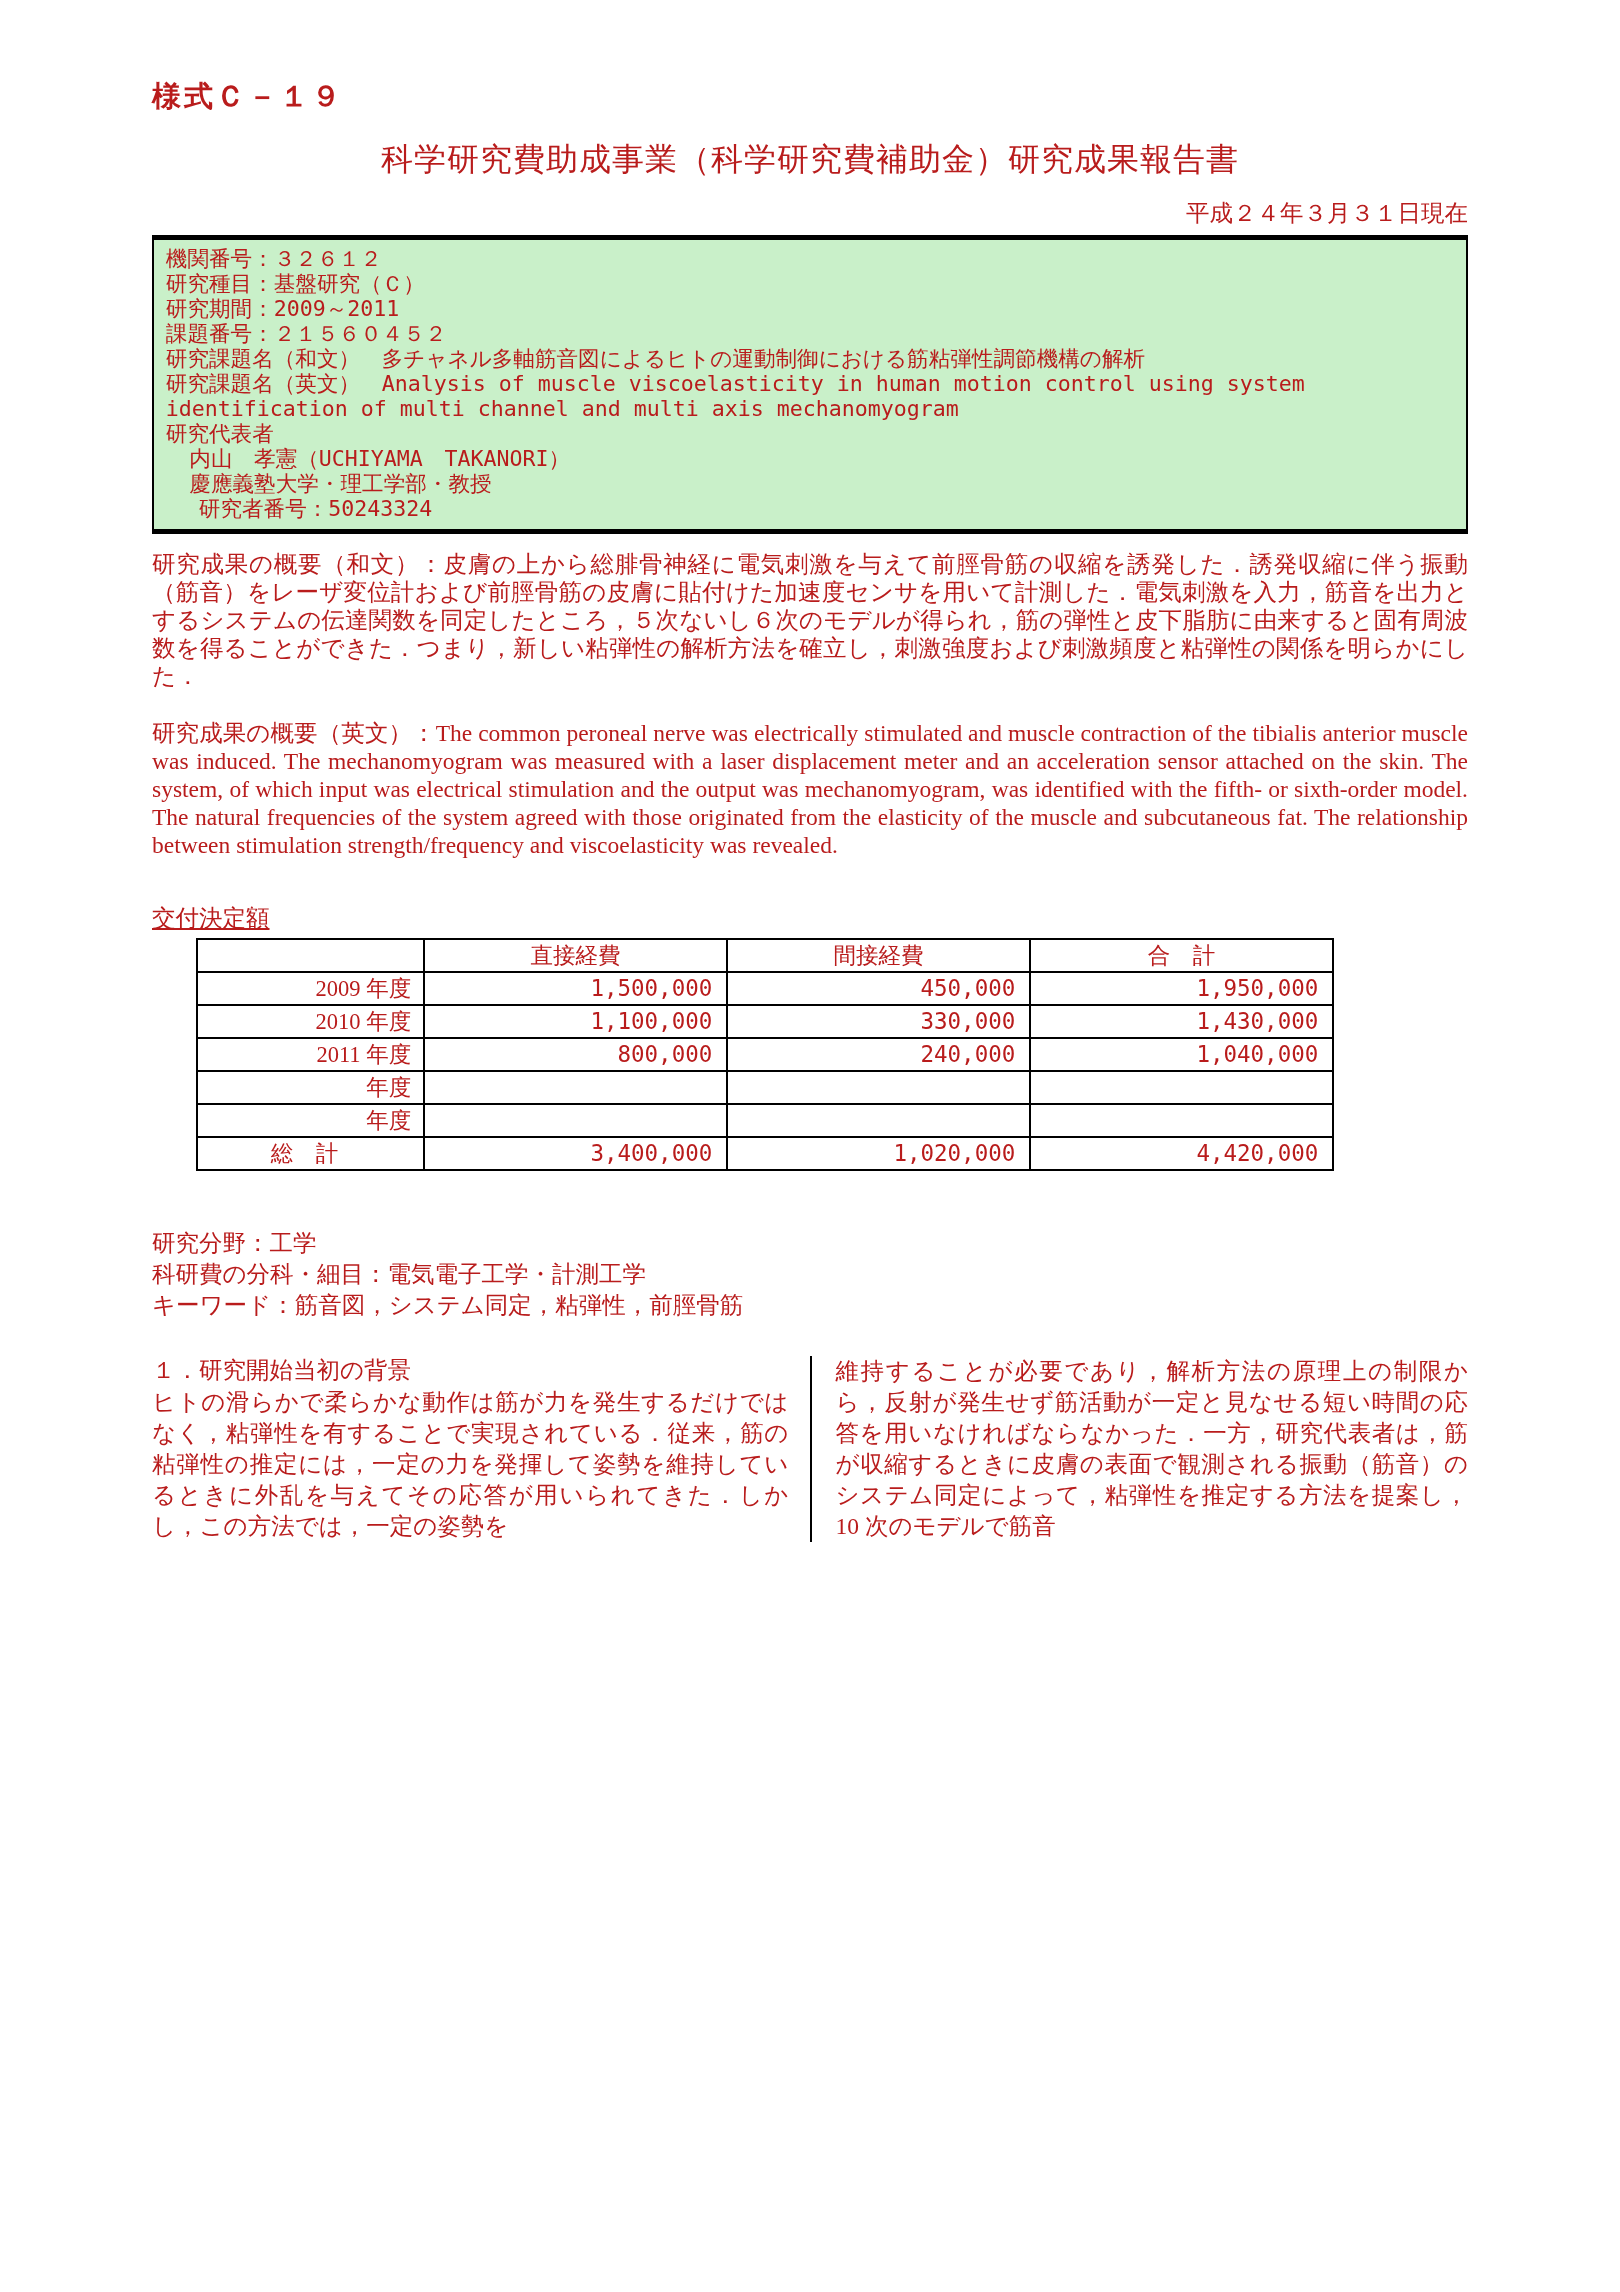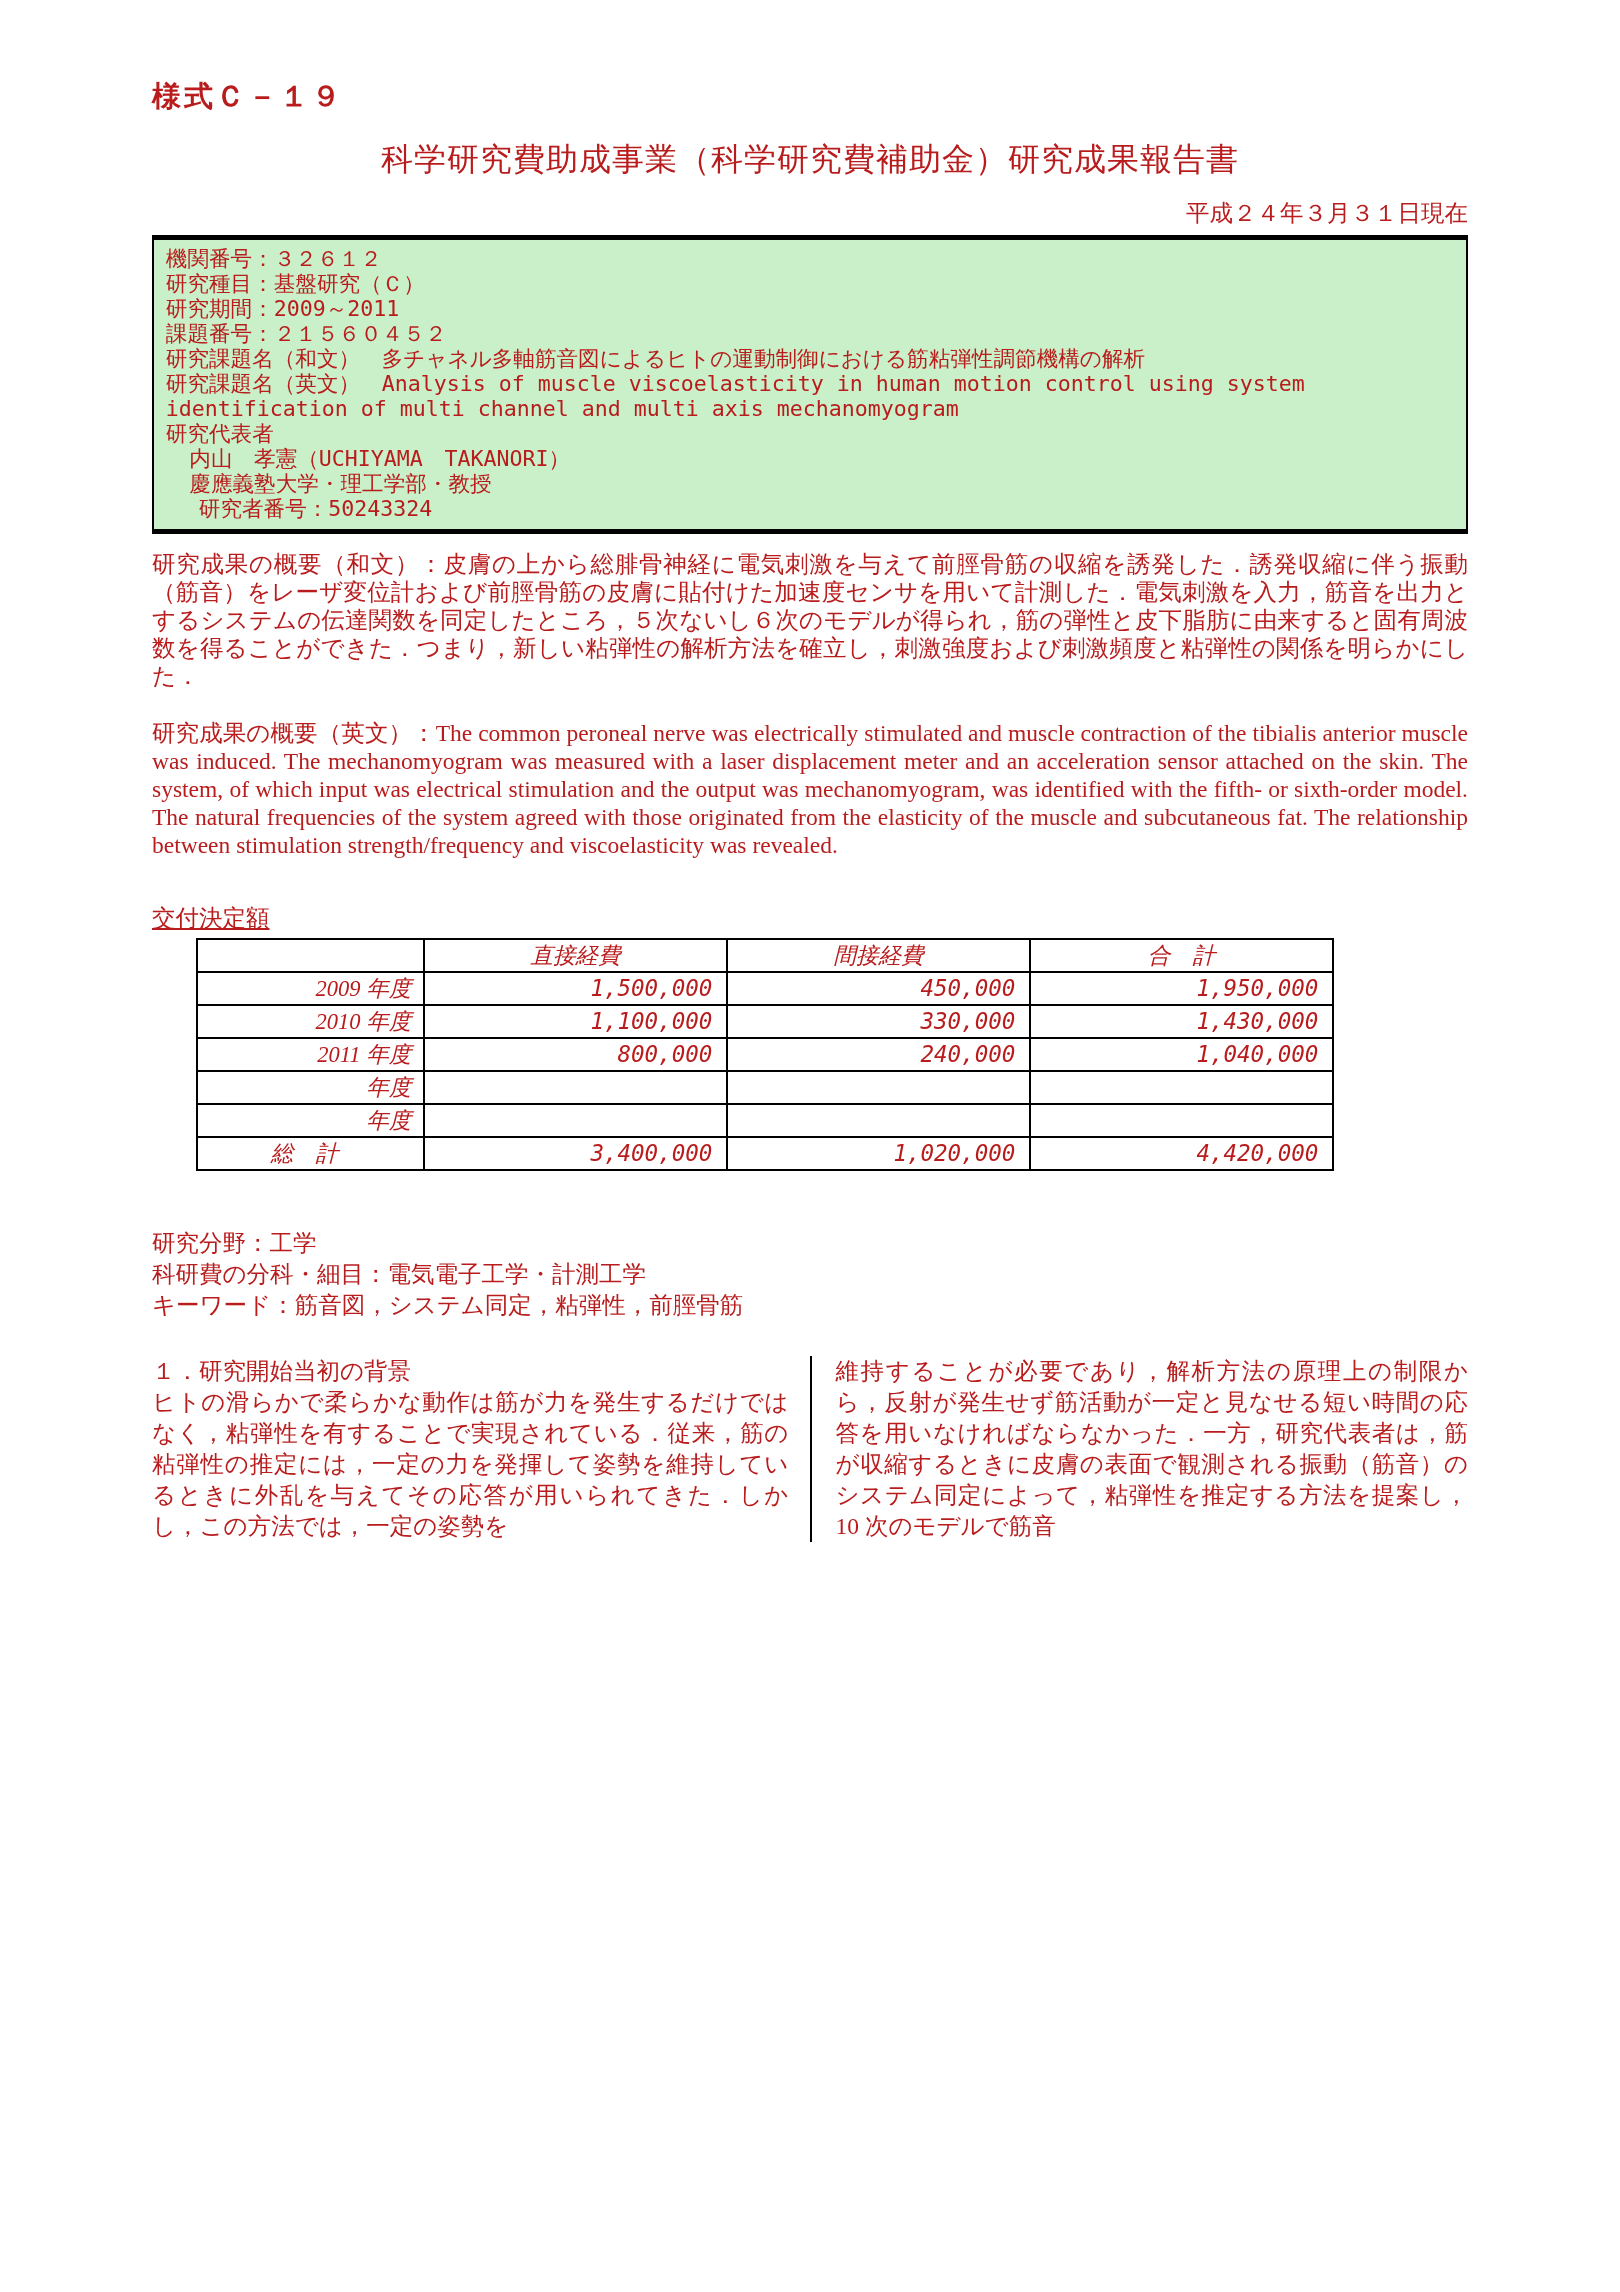--- a/index.html
+++ b/index.html
@@ -61,21 +61,20 @@
   .unit-label {
     text-align: right;
     font-size: 21.6px;
     margin-bottom: 2px;
   }
   .grant-table {
     border-collapse: collapse;
     margin-left: 44px;
     table-layout: fixed;
     width: 1137px;
-    font-style: italic;
   }
   .grant-table th, .grant-table td {
     border: 2px solid #000;
     height: 30px;
     font-size: 22.5px;
     font-weight: normal;
     vertical-align: middle;
   }
   .grant-table th { text-align: center; }
   .label-col { width: 227px; }
@@ -94,21 +93,21 @@
     margin-top: 35px;
   }
   .col {
     width: 50%;
     text-align: justify;
     line-height: 31px;
     font-size: 23.5px;
   }
   .col-left { padding-right: 21.6px; }
   .col-right { border-left: 2px solid #000; padding-left: 23.5px; }
-  .sec-heading { text-align: left; }
+  .sec-heading { text-align: left; font-family: Liberation Mono, monospace; }
 </style>
 </head>
 <body>
 
 <div class="page">
 
   <div class="form-number">様式Ｃ－１９</div>
 
   <div class="doc-title">科学研究費助成事業（科学研究費補助金）研究成果報告書</div>
 

